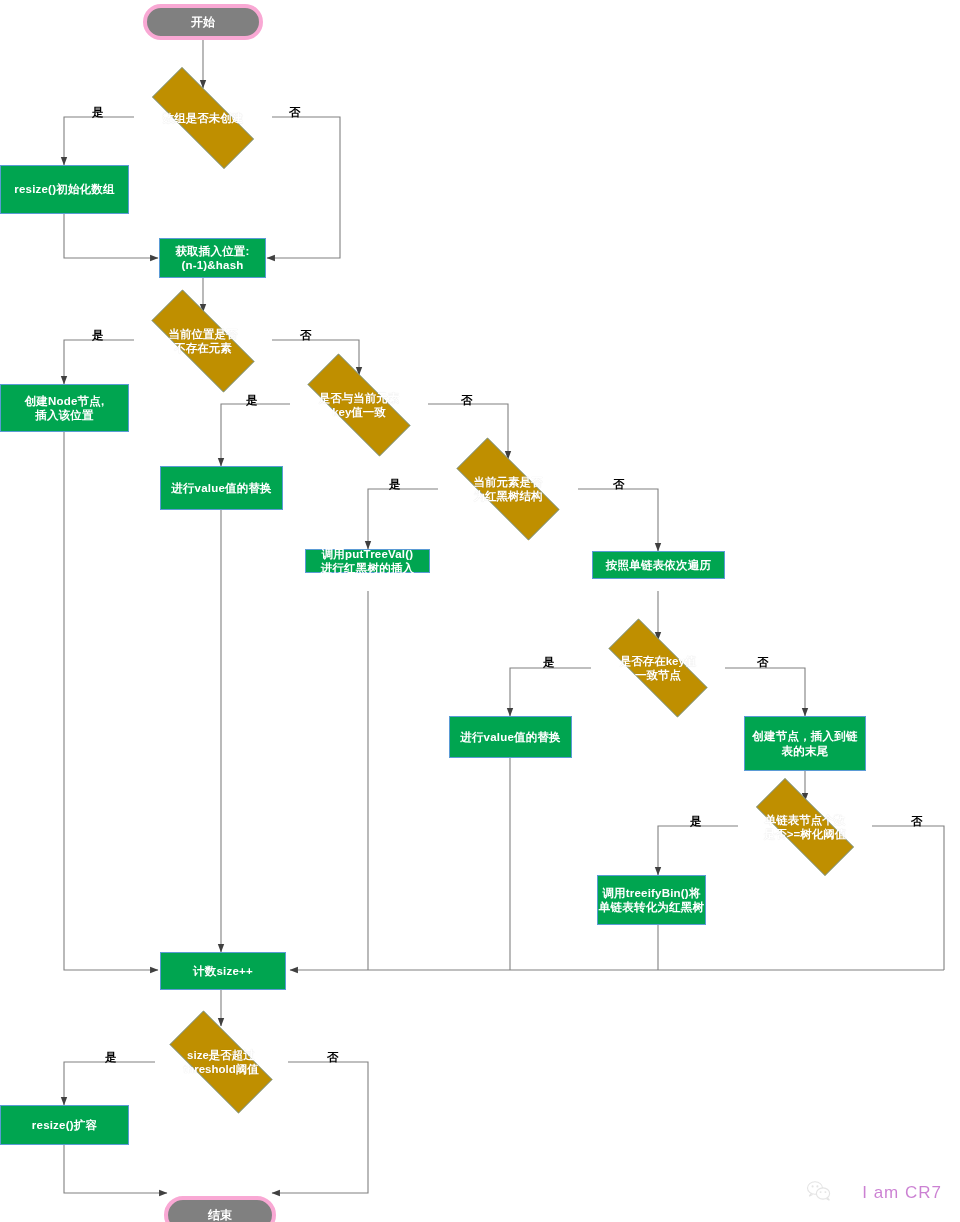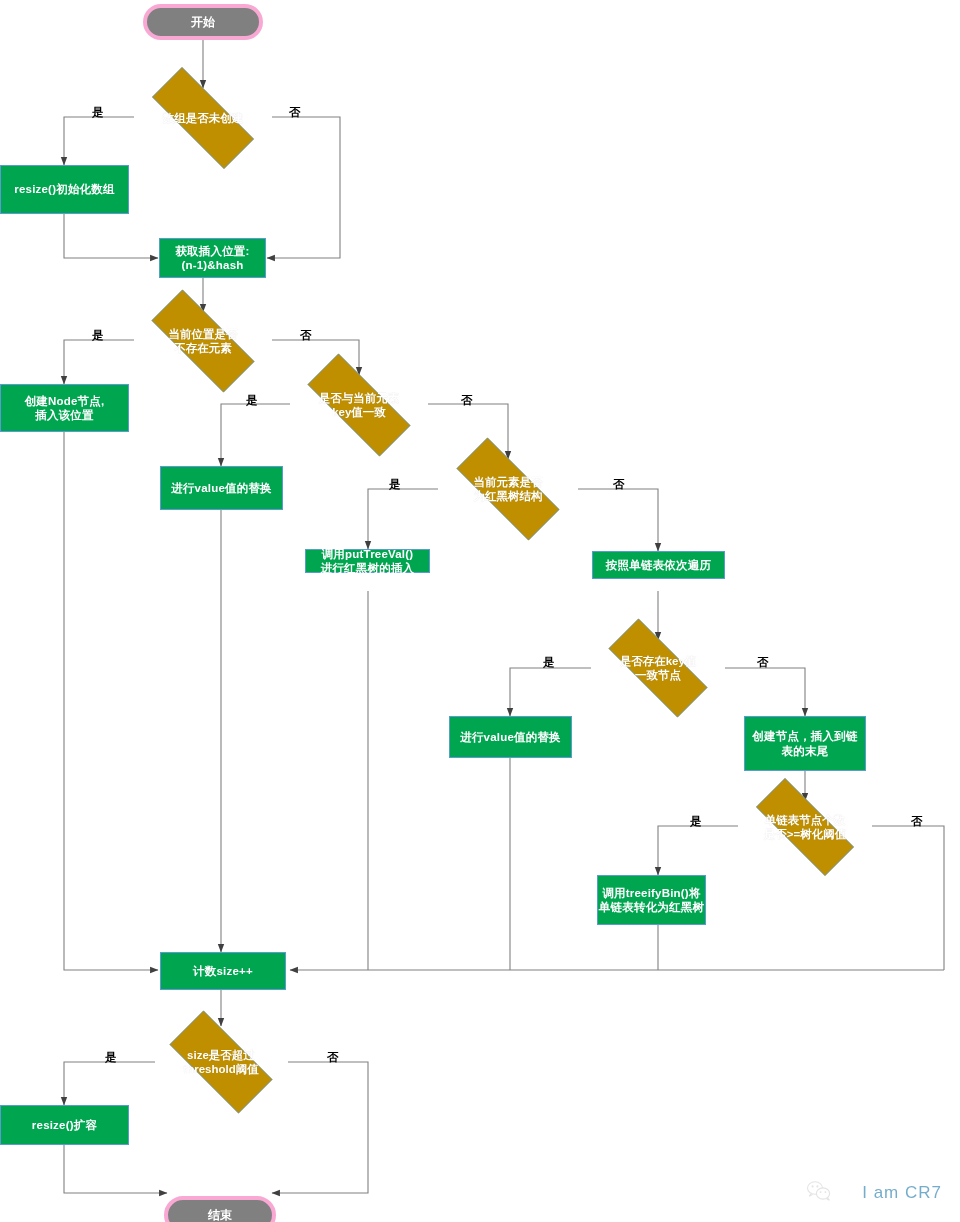--- a/index.html
+++ b/index.html
@@ -88,21 +88,21 @@
     right: 18px;
     bottom: 16px;
     display: flex;
     align-items: center;
     gap: 7px;
     opacity: 0.55;
     z-index: 5;
   }
   #watermark .wm-text {
     font-size: 17px;
-    color: #0369a1;
+    color: #a21caf;
     letter-spacing: 1px;
     font-weight: 400;
     margin-left: 23px;
   }
 </style>
 </head>
 <body>
 
 <div id="canvas">
 

